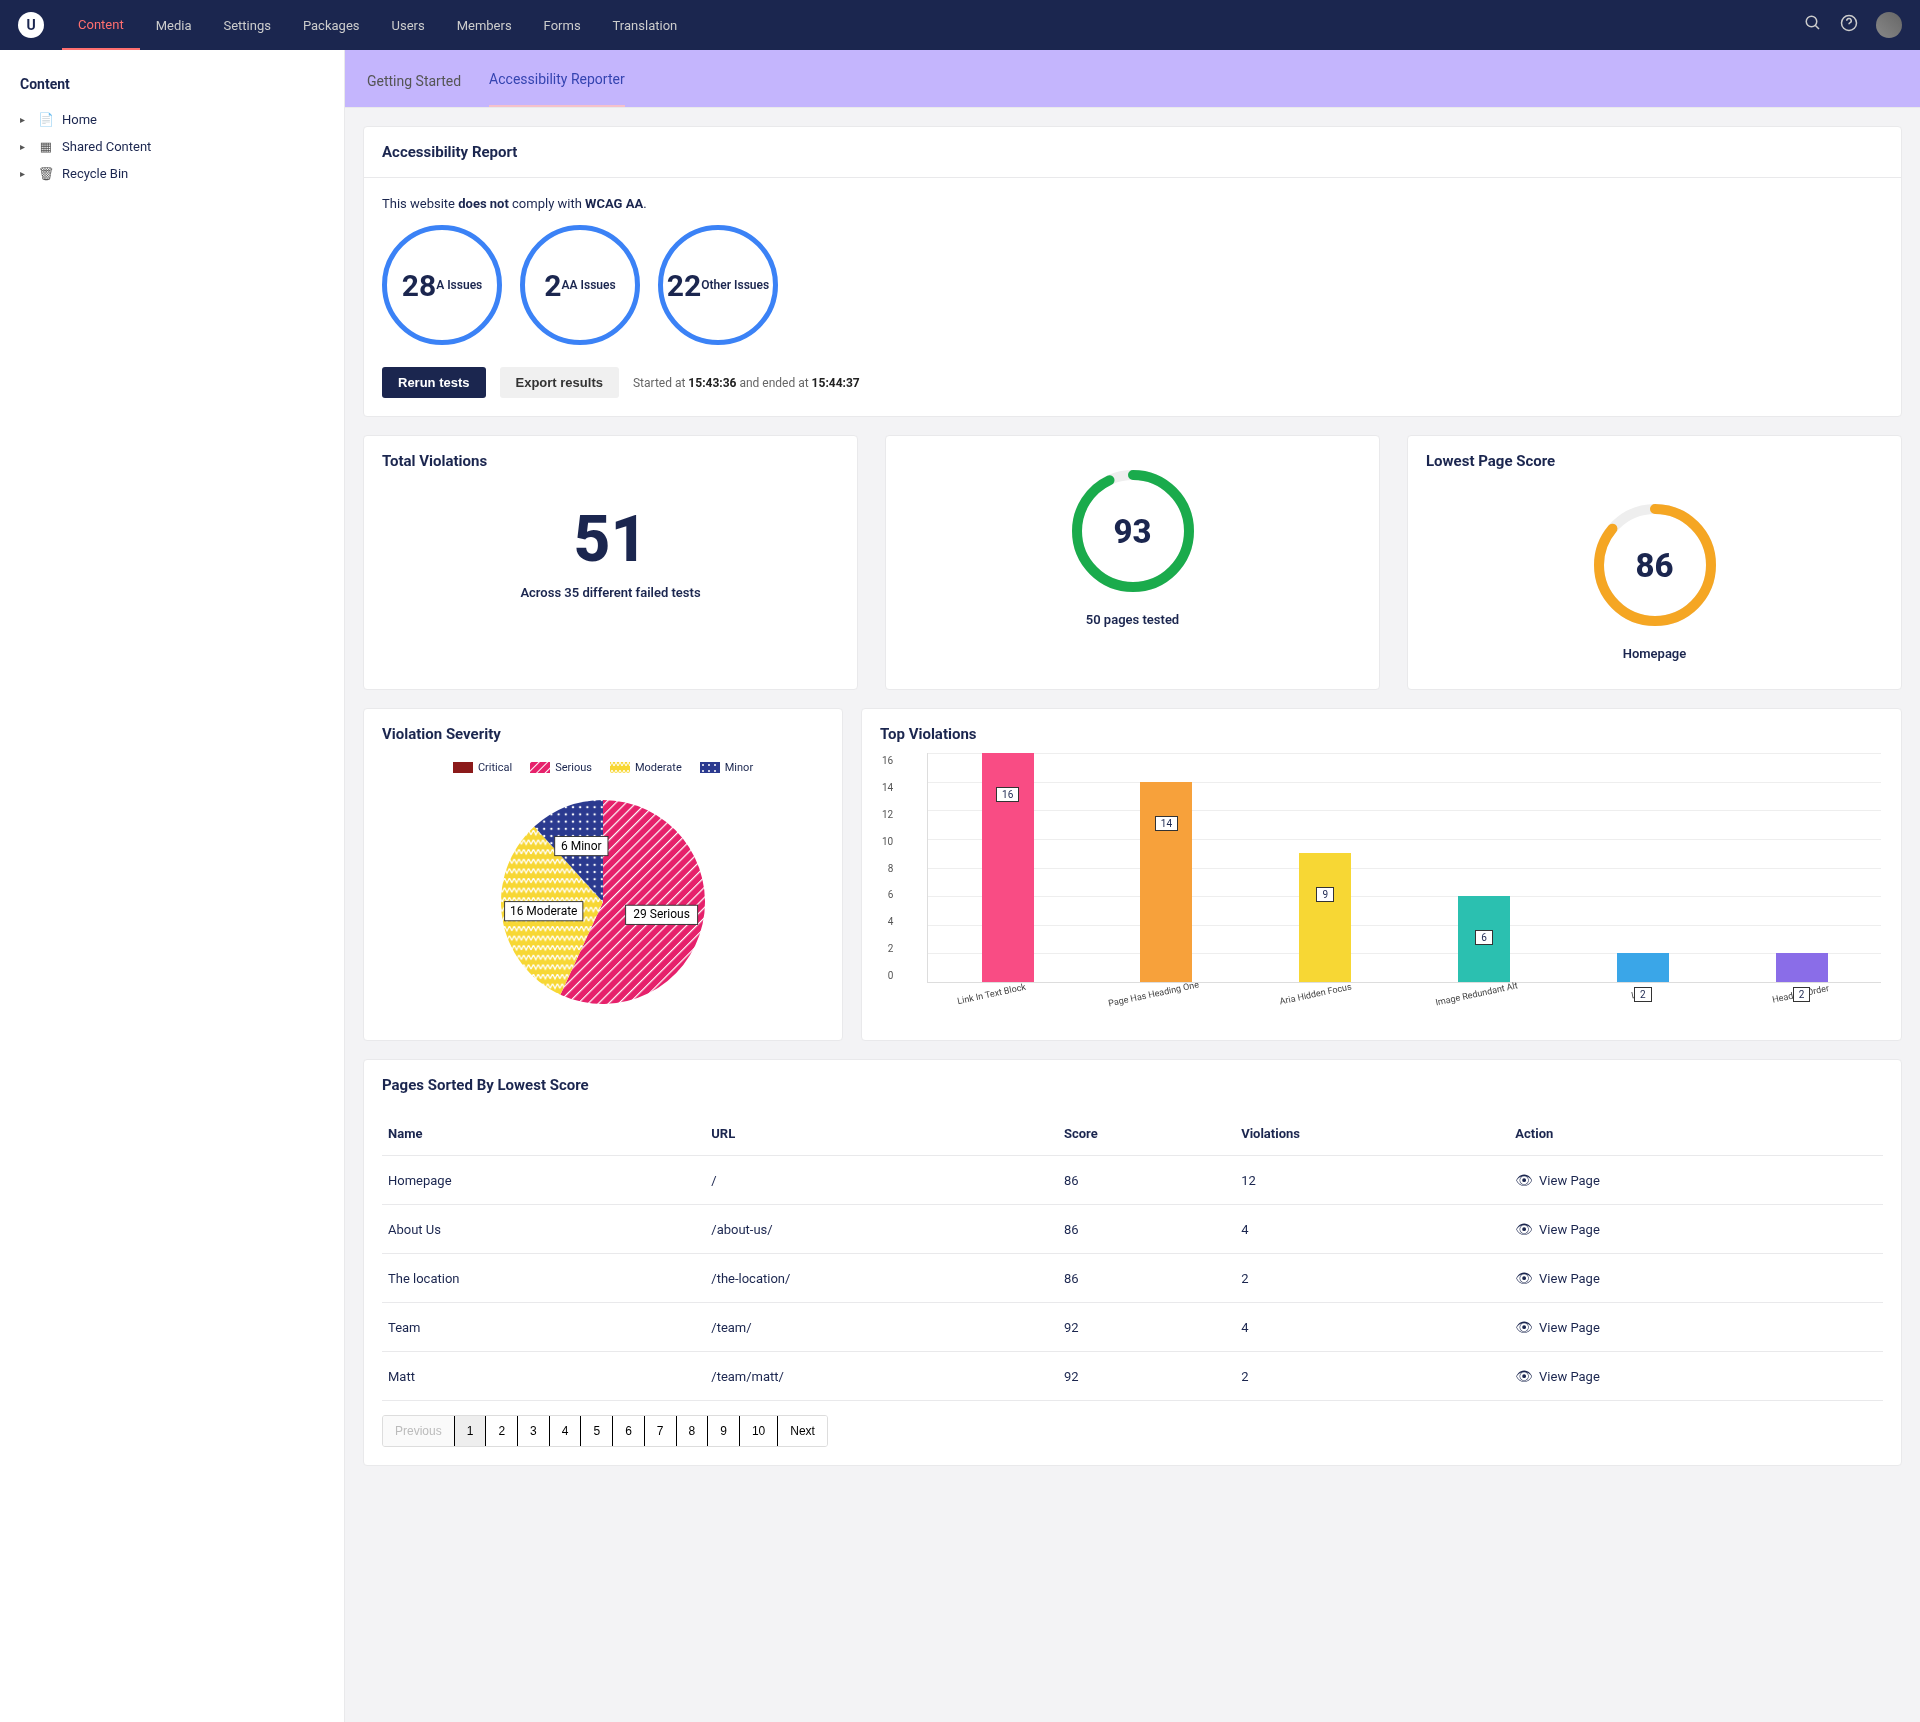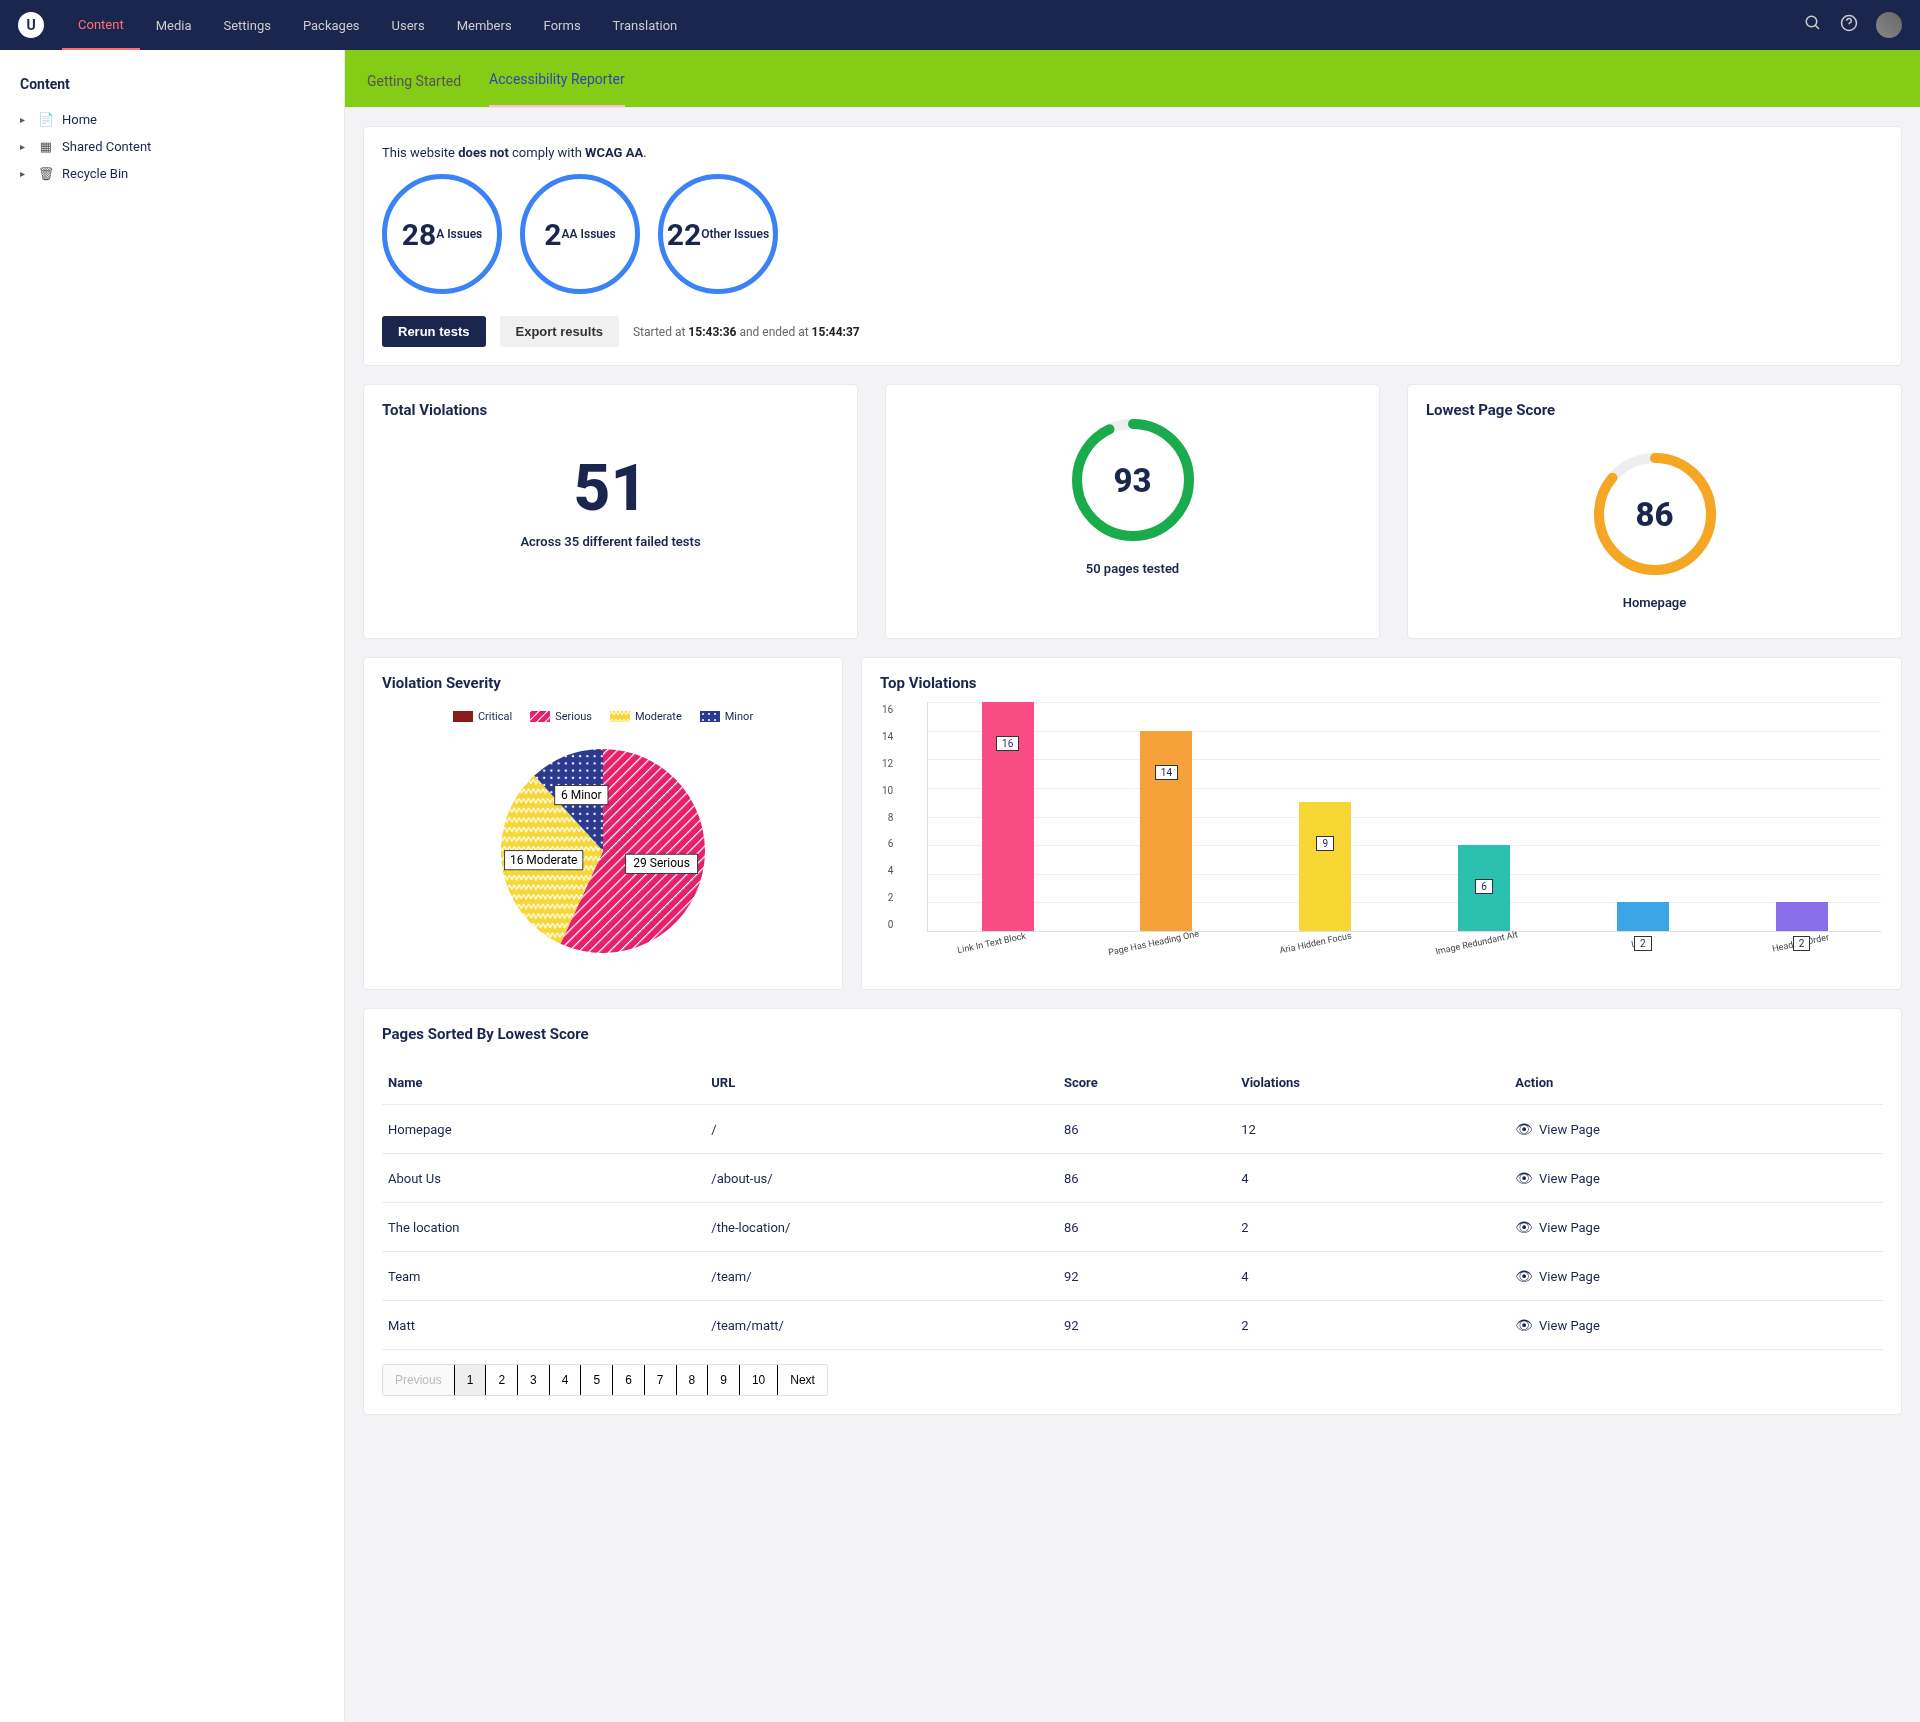--- a/index.html
+++ b/index.html
@@ -12,21 +12,21 @@
 .top-nav-right { display: flex; align-items: center; gap: 18px; }
 .top-icon { color: #ccc; cursor: pointer; font-size: 16px; }
 .avatar { width: 26px; height: 26px; border-radius: 50%; background: linear-gradient(45deg,#888,#666); }
 .layout { display: flex; height: calc(100vh - 50px); }
 .sidebar { width: 345px; background: #fff; border-right: 1px solid #e9e9eb; padding: 18px 10px; }
 .sidebar-title { font-weight: bold; padding: 8px 10px 14px; font-size: 14px; }
 .tree-item { display: flex; align-items: center; gap: 8px; padding: 6px 10px; cursor: pointer; font-size: 13px; }
 .tree-caret { width: 10px; color: #555; font-size: 10px; }
 .tree-icon { width: 16px; text-align: center; color: #555; }
 .main { flex: 1; overflow-y: auto; }
-.tabs { background: #84cc16; border-bottom: 1px solid #e9e9eb; padding: 0 22px; display: flex; gap: 28px; height: 58px; align-items: flex-end;}
+.tabs { background: #c4b5fd; border-bottom: 1px solid #e9e9eb; padding: 0 22px; display: flex; gap: 28px; height: 58px; align-items: flex-end;}
 .tab { padding: 18px 0; cursor: pointer; color: #555; font-size: 14px;}
 .tab.active { color: #3544b1; border-bottom: 2px solid #f5c1cb; }
 .content { padding: 18px; display: flex; flex-direction: column; gap: 18px; }
 .card { background: #fff; border: 1px solid #e9e9eb; border-radius: 4px; }
 .card-title { font-weight: bold; padding: 16px 18px; border-bottom: 1px solid #e9e9eb; font-size: 15px;}
 .card-title.noborder { border-bottom: none; padding-bottom: 0;}
 .card-body { padding: 18px; }
 .compliance-text { font-size: 13px; margin-bottom: 14px; }
 .circles { display: flex; gap: 18px; }
 .circle { width: 120px; height: 120px; border: 5px solid #3b82f6; border-radius: 50%; display: flex; flex-direction: row; align-items: center; justify-content: center; }
@@ -134,20 +134,21 @@
 
   <div class="main">
     <div class="tabs" id="tabs-row">
         <div class="tab">Getting Started</div>
         <div class="tab active">Accessibility Reporter</div>
       </div>
 
     <div class="content">
 
       <div class="card">
+        <div class="card-title">Accessibility Report</div>
         <div class="card-body">
           <div class="compliance-text">
             <span>This website </span><b>does not</b><span> comply with </span><b>WCAG AA</b><span>.</span>
           </div>
           <div class="circles" id="circles">
               <div class="circle">
                 <div class="circle-num">28</div>
                 <div class="circle-label">A Issues</div>
               </div>
               <div class="circle">

